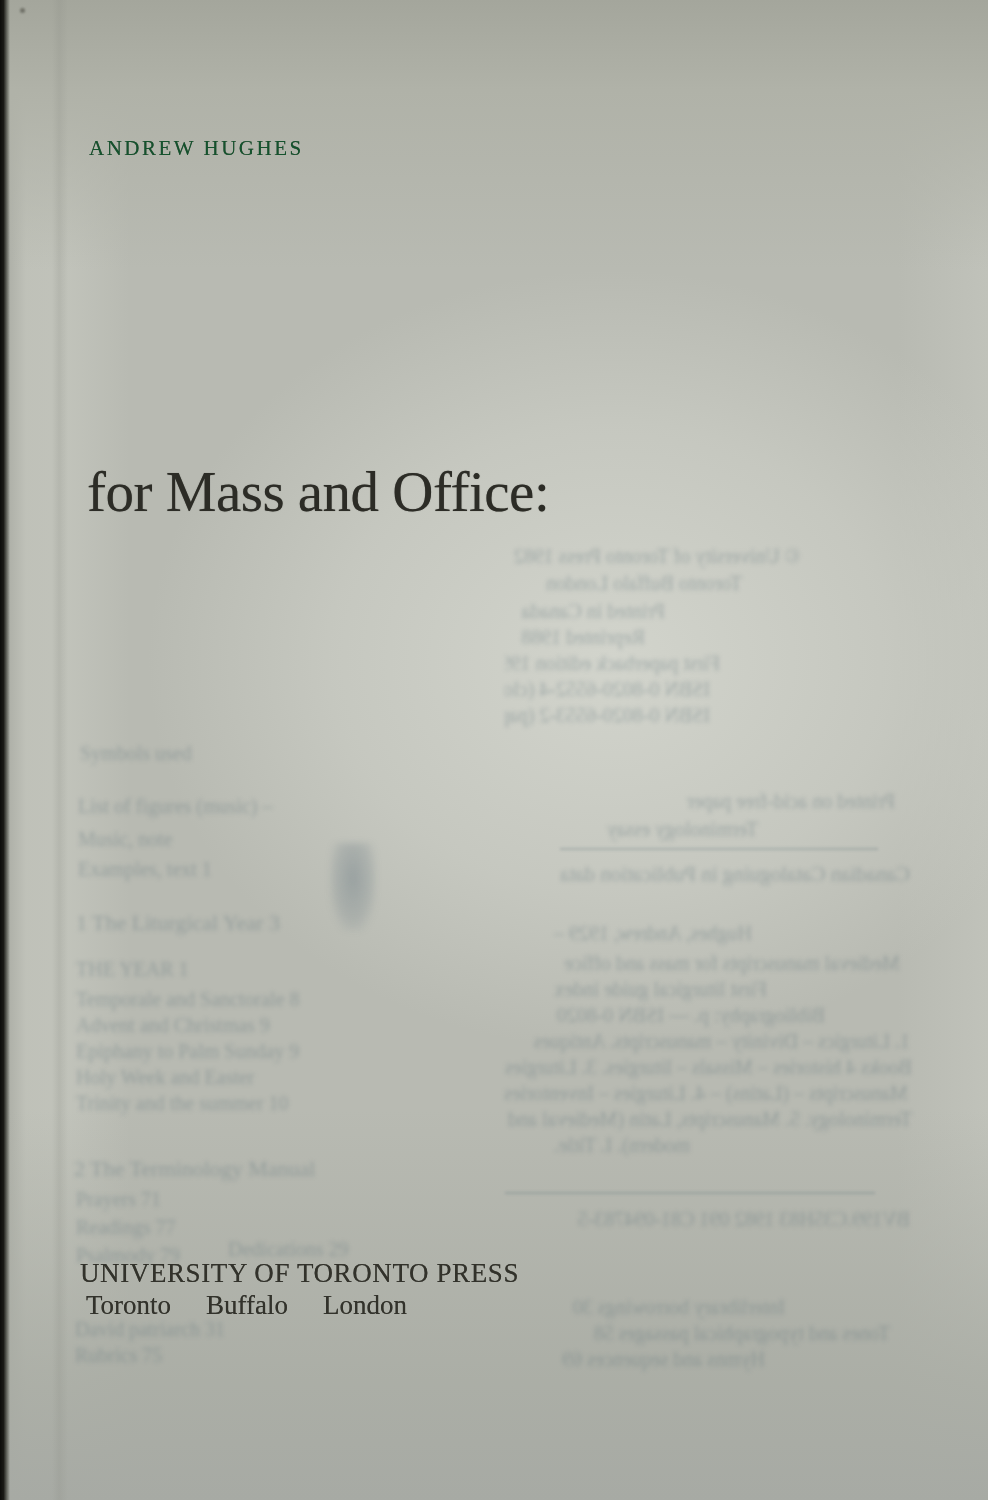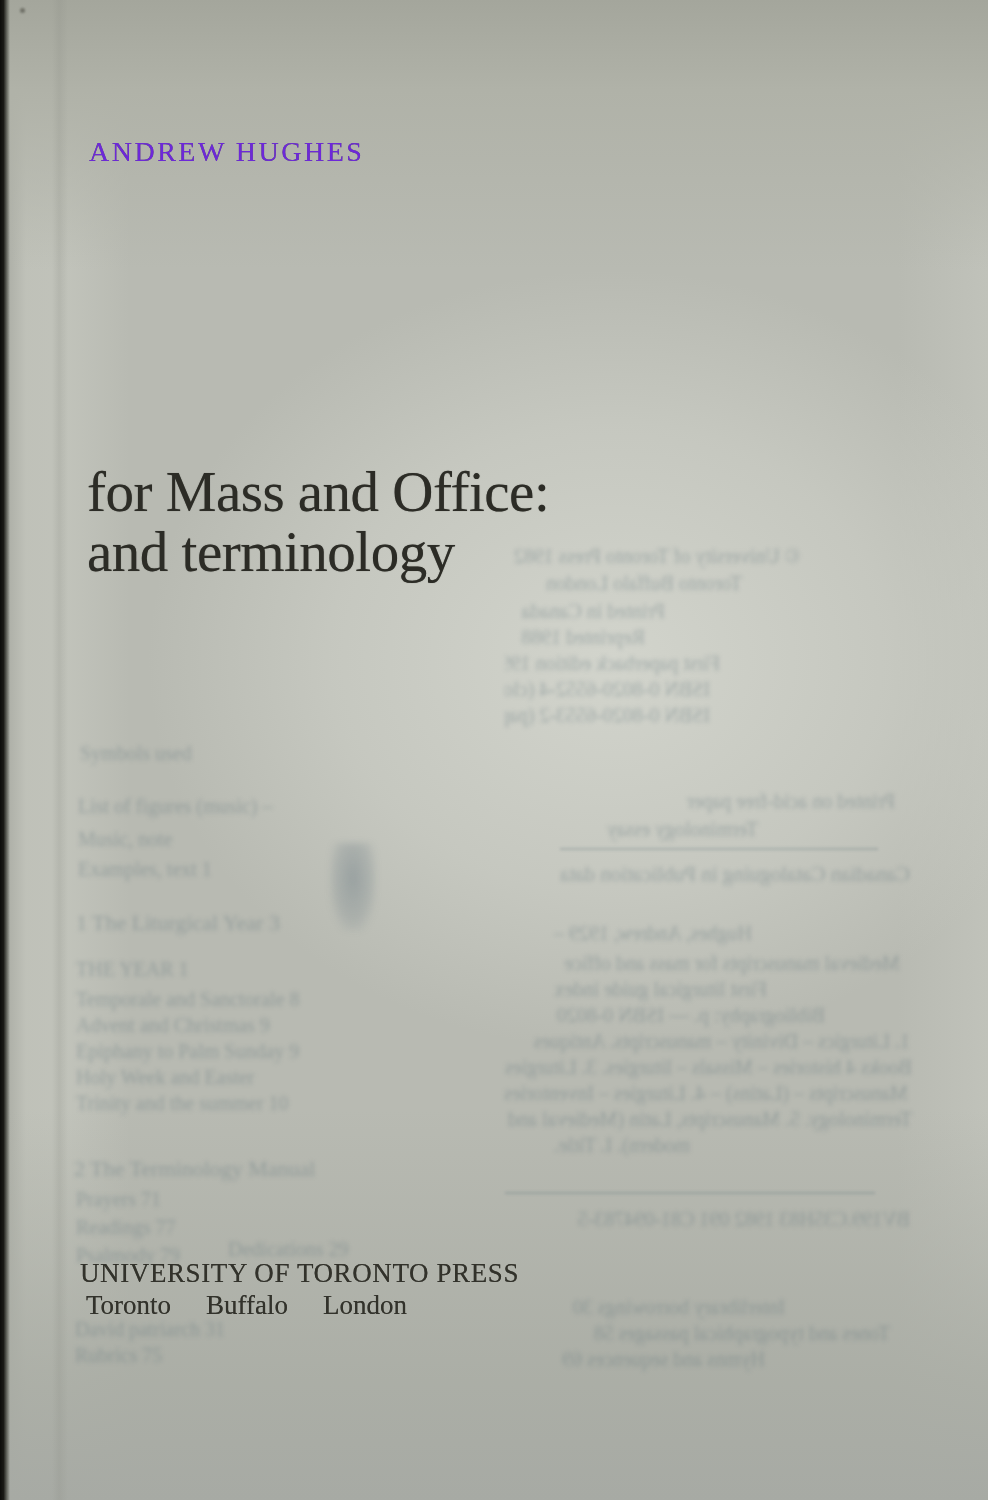--- a/index.html
+++ b/index.html
@@ -22,21 +22,21 @@
   .gutter{
     position:absolute;left:0;top:0;width:10px;height:1500px;
     background:linear-gradient(90deg,#0c0c0a 0%,#1a1a16 35%,rgba(90,92,84,.8) 70%,rgba(150,152,144,0) 100%);
   }
   .crease{
     position:absolute;left:52px;top:0;width:16px;height:1500px;
     background:linear-gradient(90deg,rgba(255,255,255,0) 0%,rgba(140,142,134,.22) 45%,rgba(255,255,255,0) 100%);
   }
   .txt{position:absolute;white-space:nowrap;}
   .author{
-    color:#6d28d9;font-size:28px;letter-spacing:2.5px;
+    color:#14532d;font-size:21px;letter-spacing:2.5px;
     text-shadow:0 0 .6px rgba(52,52,45,.7);
   }
   .title{color:#2c2c26;font-size:57px;line-height:60px;letter-spacing:-.5px;
     text-shadow:0 0 .8px rgba(44,44,38,.6);}
   .title div{white-space:nowrap;}
   .publisher{color:#32322b;font-size:27px;letter-spacing:.6px;
     text-shadow:0 0 .6px rgba(50,50,43,.7);}
   .cities{color:#32322b;font-size:27px;text-shadow:0 0 .6px rgba(50,50,43,.7);}
   .cities span{margin-right:27px;margin-left:8px;}
   .cities span:last-child{margin-right:0;}
@@ -108,20 +108,19 @@
   </div>
 
 <div class="gutter"></div>
 <div class="crease"></div>
 <div class="speck" style="left:20px;top:8px;width:5px;height:5px;"></div>
 
 <div class="txt author" style="left:89px;top:136px;">ANDREW HUGHES</div>
 
 <div class="txt title" style="left:87px;top:462px;">
   <div>for Mass and Office:</div>
-  <div>and terminology</div>
 </div>
 
 <div class="txt publisher" style="left:80px;top:1258px;">UNIVERSITY OF TORONTO PRESS</div>
 
 <div class="txt cities" style="left:78px;top:1290px;">
   <span>Toronto</span><span>Buffalo</span><span>London</span>
 </div>
 
 </body></html>

